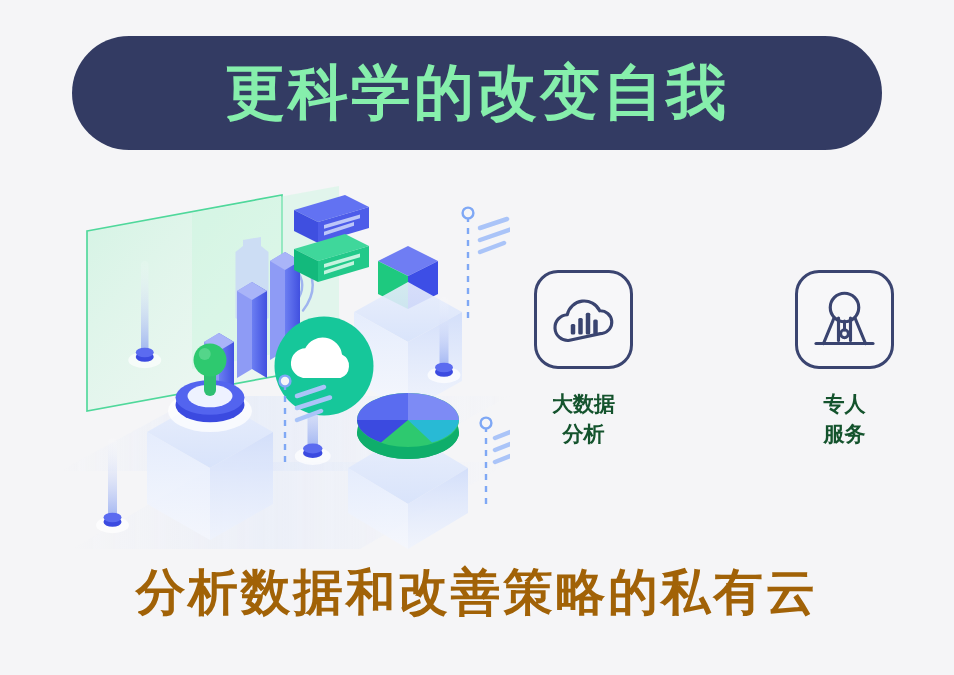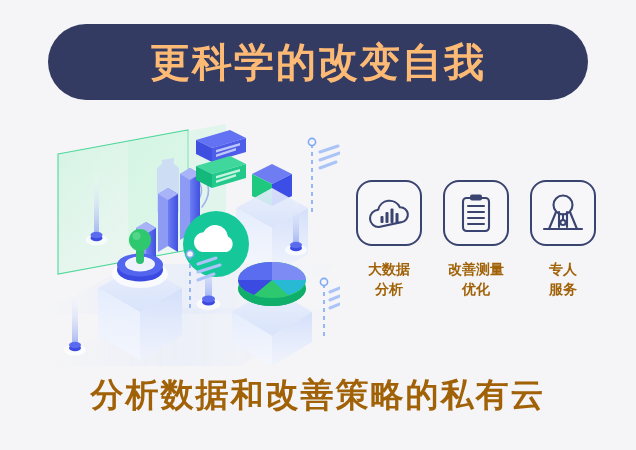--- a/index.html
+++ b/index.html
@@ -22,21 +22,21 @@
     top: 24px;
     width: 540px;
     height: 76px;
     background: #333b63;
     border-radius: 38px;
     display: flex;
     align-items: center;
     justify-content: center;
   }
   .header-title {
-    color: #fdba74;
+    color: #86efac;
     font-size: 40px;
     font-weight: bold;
     letter-spacing: 2px;
     line-height: 1;
     white-space: nowrap;
   }
 
   
   .stage {
     position: absolute;
@@ -77,21 +77,21 @@
     border: 2px solid #3a4470;
     border-radius: 16px;
     background: #f7f7f9;
     display: flex;
     align-items: center;
     justify-content: center;
     box-sizing: border-box;
   }
   .feature-label {
     margin-top: 13px;
-    color: #a16207;
+    color: #14532d;
     font-size: 14px;
     font-weight: bold;
     line-height: 1.45;
     text-align: center;
     white-space: pre-line;
   }
 
   
   .tagline {
     position: absolute;
@@ -310,36 +310,20 @@
             <rect x="17.5" y="16" width="3" height="11" rx="1"></rect>
             <rect x="22.5" y="12.5" width="3" height="14.5" rx="1"></rect>
             <rect x="27.5" y="17" width="3" height="10" rx="1"></rect>
           </g>
         </svg>
       </div>
       <div class="feature-label">大数据
 分析</div>
     </div>
 
-    <div class="feature">
-      <div class="feature-icon-box">
-        <svg width="34" height="40" viewBox="0 0 34 40">
-          <rect x="4" y="5" width="26" height="33" rx="3.5" fill="none" stroke="#3a4470" stroke-width="2.1"></rect>
-          <rect x="11" y="1.5" width="12" height="6" rx="2" fill="#3a4470"></rect>
-          <g stroke="#3a4470" stroke-width="2" stroke-linecap="round">
-            <line x1="9" y1="13" x2="25" y2="13"></line>
-            <line x1="9" y1="19" x2="25" y2="19"></line>
-            <line x1="9" y1="25" x2="25" y2="25"></line>
-            <line x1="9" y1="31" x2="25" y2="31"></line>
-          </g>
-        </svg>
-      </div>
-      <div class="feature-label">改善测量
-优化</div>
-    </div>
 
     <div class="feature">
       <div class="feature-icon-box">
         <svg width="44" height="40" viewBox="0 0 44 40">
           <circle cx="22" cy="12" r="9.5" fill="none" stroke="#3a4470" stroke-width="2.1"></circle>
           <path d="M15,19 L8,36 M29,19 L36,36" stroke="#3a4470" stroke-width="2.1" stroke-linecap="round"></path>
           <path d="M18,19 L18,34 M26,19 L26,34" stroke="#3a4470" stroke-width="2.1" stroke-linecap="round"></path>
           <path d="M22,21 L22,27" stroke="#3a4470" stroke-width="2" stroke-linecap="round"></path>
           <circle cx="22" cy="29.5" r="2.6" fill="none" stroke="#3a4470" stroke-width="2"></circle>
           <line x1="3" y1="36" x2="41" y2="36" stroke="#3a4470" stroke-width="2.1" stroke-linecap="round"></line>

